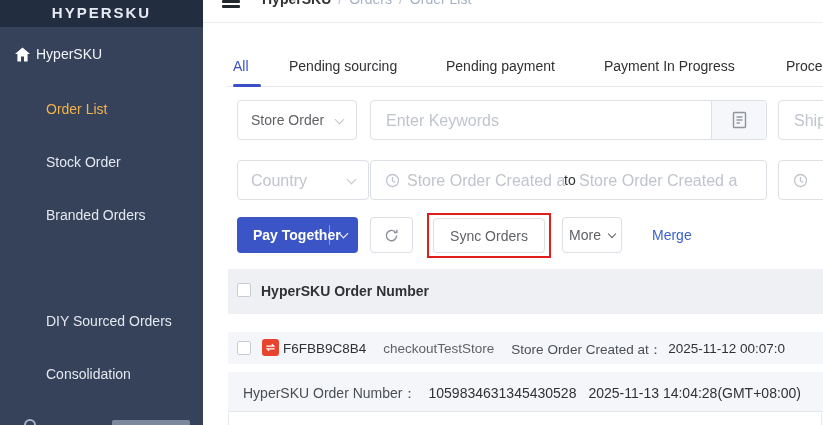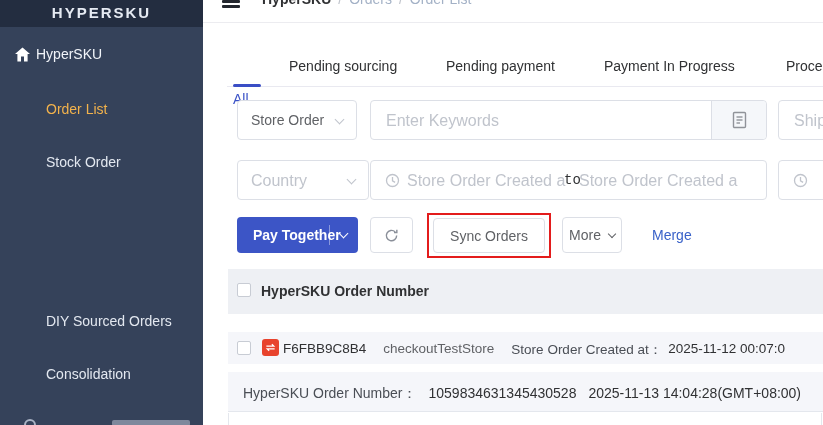--- a/index.html
+++ b/index.html
@@ -97,39 +97,40 @@
 
     <span class="abs home-icon">
       <svg width="17" height="15" viewBox="0 0 17 15">
         <path d="M8.5 0.5 L16 7 H13.6 V14.5 H10 V9.6 H7 V14.5 H3.4 V7 H1 Z" fill="currentColor"></path>
       </svg>
     </span>
     <span class="abs side-home-label">HyperSKU</span>
 
     <span class="abs side-item active" style="top:101px;">Order List</span>
     <span class="abs side-item" style="top:154px;">Stock Order</span>
+    <span class="abs side-item" style="top:207px;">Branded Orders</span>
     <span class="abs side-item" style="top:313px;">DIY Sourced Orders</span>
     <span class="abs side-item" style="top:366px;">Consolidation</span>
 
     <span class="abs partial-icon"></span>
     <span class="abs partial-text"></span>
   </div>
 
   <div id="topbar" class="abs">
     <span>
       
       <span class="ham-bar" style="top:0px;"></span>
       <span class="ham-bar" style="top:5px;"></span>
     </span>
     <span id="breadcrumb">
       <span class="bc-root">HyperSKU</span><span class="bc-sep">/</span><span class="bc-link">Orders</span><span class="bc-sep">/</span><span class="bc-link">Order List</span>
     </span>
   </div>
 
-  <span class="abs tab active" style="left:233px;margin-top:33px;">All</span>
+  <span class="abs tab active" style="left:233px;">All</span>
   <span class="abs tab" style="left:289px;">Pending sourcing</span>
   <span class="abs tab" style="left:446px;">Pending payment</span>
   <span class="abs tab" style="left:604px;">Payment In Progress</span>
   <span class="abs tab" style="left:786px;">Processing</span>
   <div id="tab-baseline" class="abs"></div>
   <div id="tab-underline" class="abs"></div>
 
   <div class="abs fbox" style="left:237px;top:100px;width:120px;">
     <span class="selval abs" style="left:13px;top:11px;width:80px;">Store Order</span>
     <span class="chev chev-c abs" style="right:13px;top:15px;"></span>
@@ -159,21 +160,21 @@
   </div>
 
   <div class="abs fbox" style="left:370px;top:160px;width:397px;">
     <span class="abs icon-clock" style="left:14px;top:12px;">
       <svg width="15" height="15" viewBox="0 0 15 15" fill="none" stroke="currentColor" stroke-width="1.3">
         <circle cx="7.5" cy="7.5" r="6"></circle>
           <path d="M7.5 4v3.8l2.6 1.6"></path>
       </svg>
     </span>
     <span class="ph abs" style="left:36px;top:11px;">Store Order Created a</span>
-    <span class="range-to abs" style="left:193px;top:11px;font-family:Liberation Mono, monospace;">to</span>
+    <span class="range-to abs" style="left:193px;top:11px;">to</span>
     <span class="ph abs" style="left:208px;top:11px;">Store Order Created a</span>
   </div>
 
   <div class="abs fbox" style="left:778px;top:160px;width:120px;">
     <span class="abs icon-clock" style="left:14px;top:12px;">
       <svg width="15" height="15" viewBox="0 0 15 15" fill="none" stroke="currentColor" stroke-width="1.3">
         <circle cx="7.5" cy="7.5" r="6"></circle>
           <path d="M7.5 4v3.8l2.6 1.6"></path>
       </svg>
     </span>

